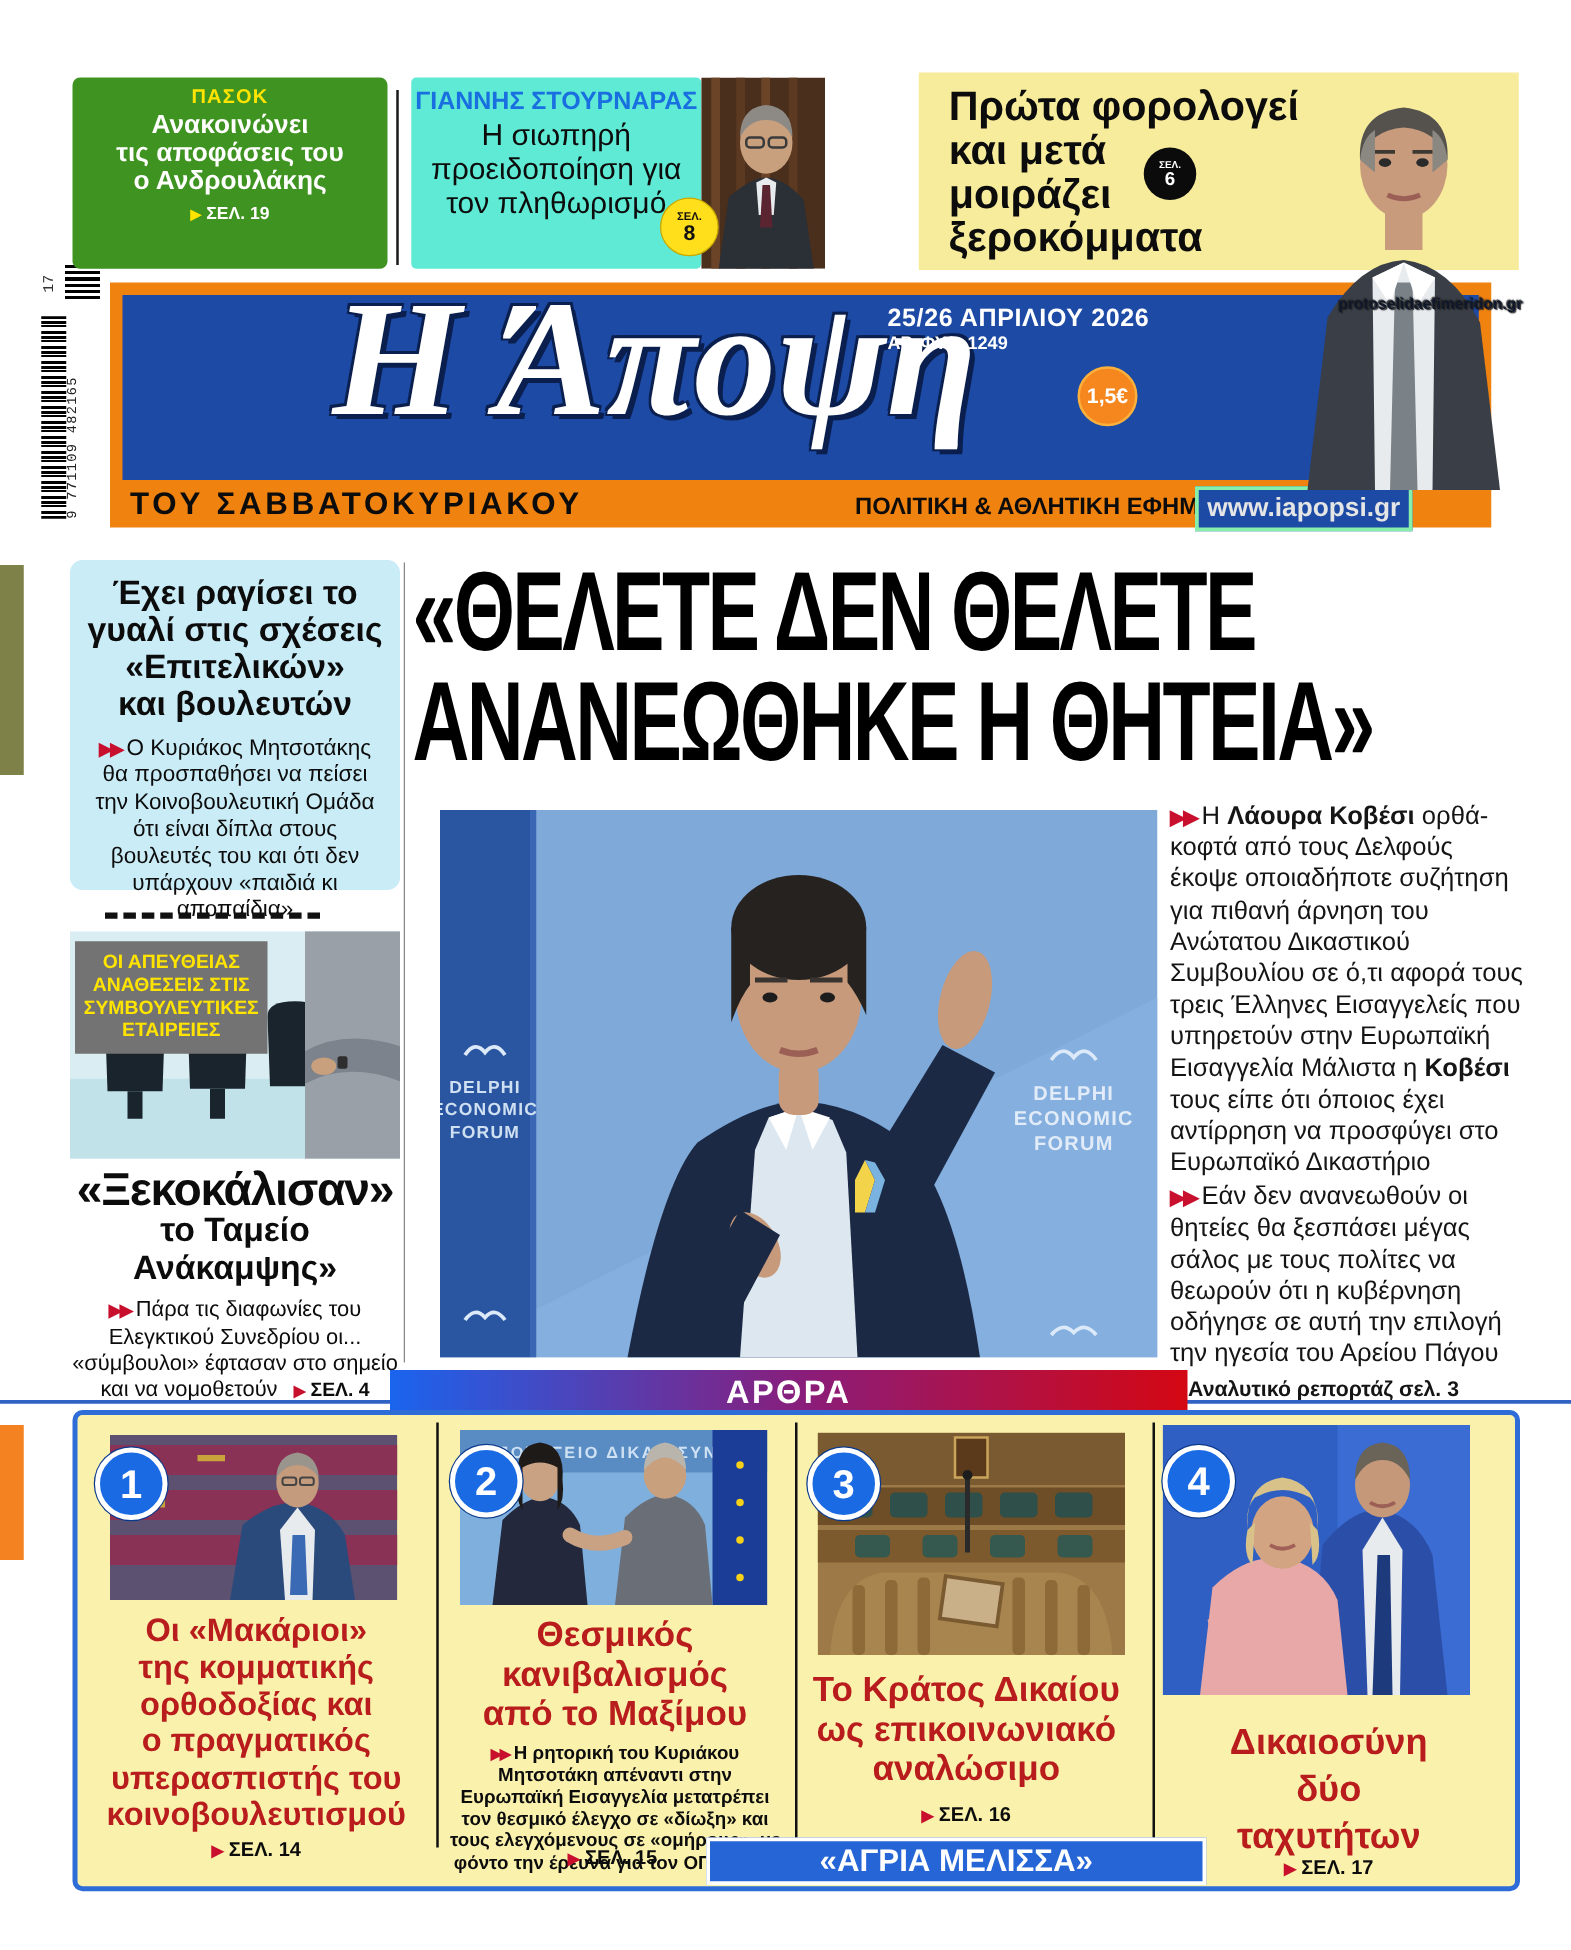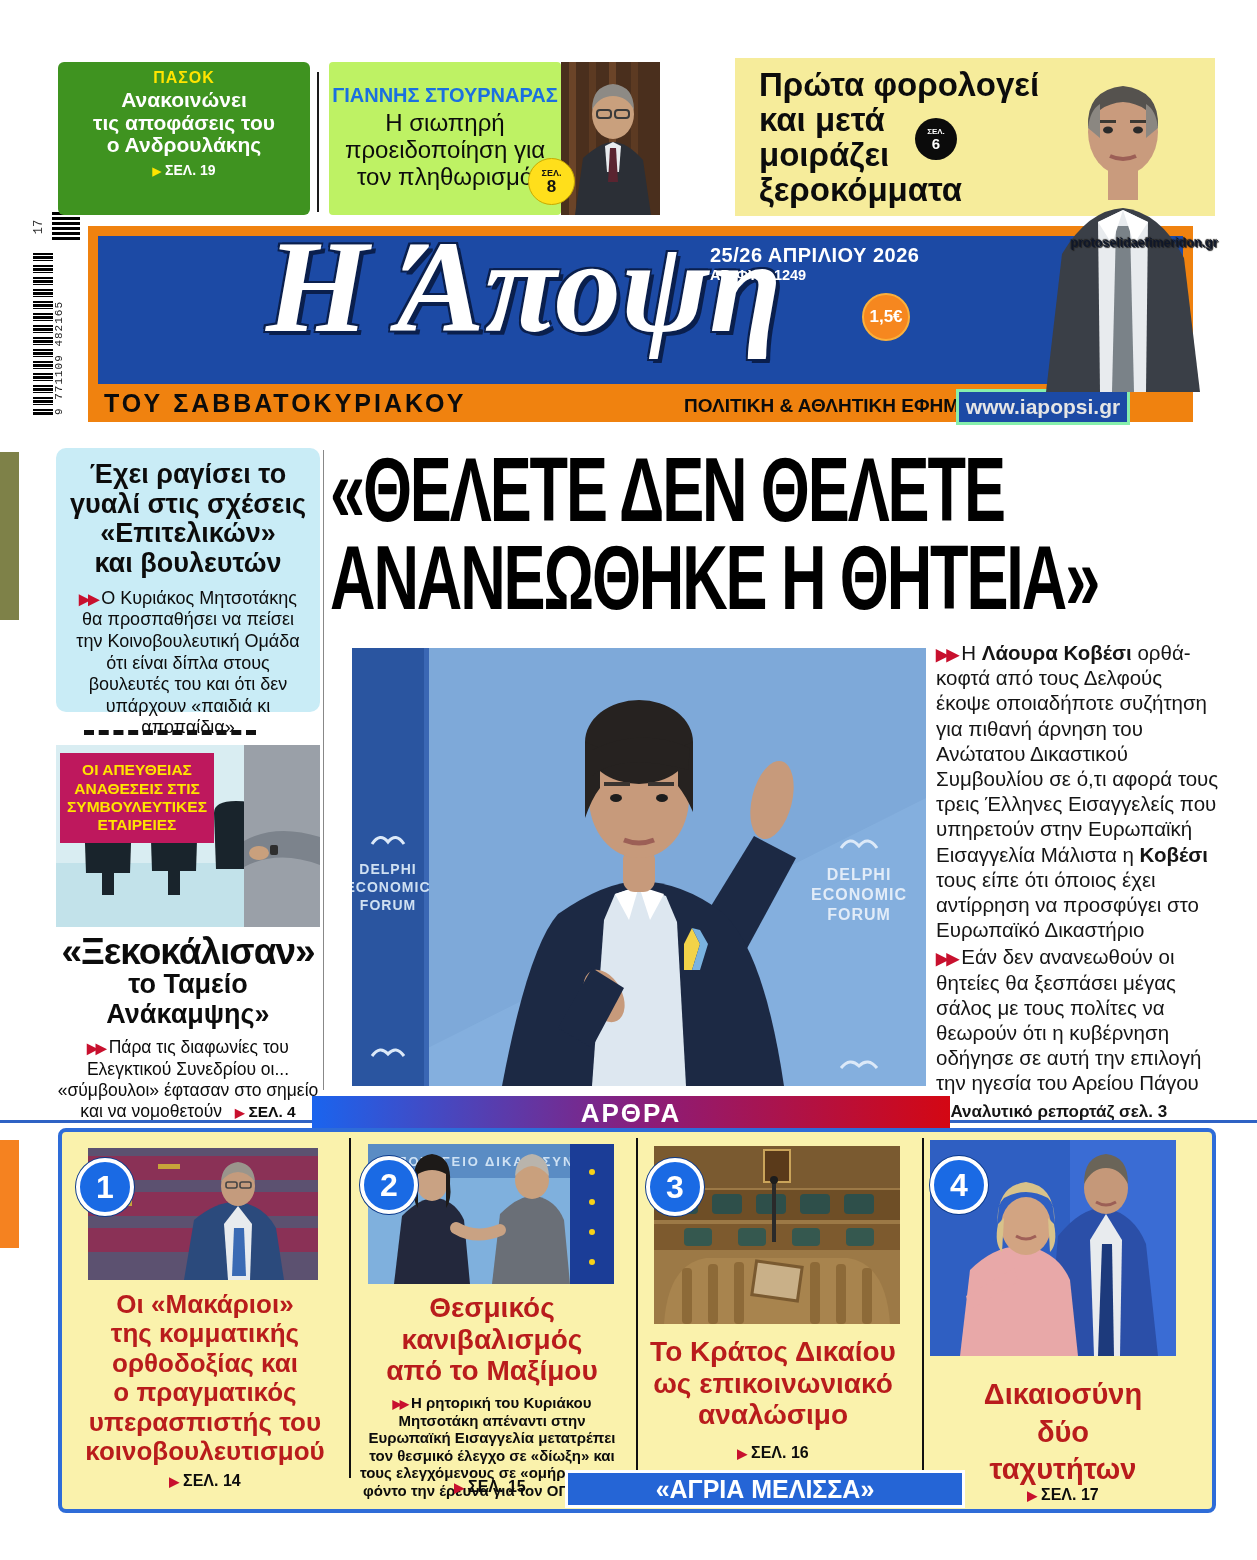--- a/index.html
+++ b/index.html
@@ -11,21 +11,21 @@
   .mk{color:#c8102e;font-weight:700;letter-spacing:-2px;margin-right:4px;font-size:0.8em;}
   .tri{color:#c8102e;font-size:0.8em;margin-right:4px;}
 
   
   .green-box{left:58px;top:62px;width:252px;height:153px;background:#3f9320;border-radius:6px;color:#fff;text-align:center;padding-top:7px;box-sizing:border-box;}
   .green-kicker{color:#ffe400;font-weight:800;font-size:16px;letter-spacing:1px;}
   .green-title{font-weight:800;font-size:21px;line-height:1.08;margin-top:2px;}
   .green-page{font-weight:800;font-size:14px;margin-top:5px;}
   .green-page .tri{color:#ffe400;}
   .top-divider{left:317px;top:72px;width:2px;height:140px;background:#1a1a1a;}
-  .cyan-box{left:329px;top:62px;width:232px;height:153px;background:#bef264;border-radius:4px;text-align:center;padding-top:22px;box-sizing:border-box;}
+  .cyan-box{left:329px;top:62px;width:232px;height:153px;background:#5eead4;border-radius:4px;text-align:center;padding-top:8px;box-sizing:border-box;}
   .cyan-kicker{color:#1a6fe0;font-weight:800;font-size:20px;}
   .cyan-title{font-size:24px;line-height:1.12;color:#0c0c0c;margin-top:3px;font-weight:500;}
   .sel-circle{border-radius:50%;display:flex;flex-direction:column;align-items:center;justify-content:center;line-height:1;}
   .sel8{left:528px;top:158px;width:45px;height:45px;background:#ffdf1b;color:#111;border:1px solid #c9a900;}
   .sel8 .l1{font-size:9px;font-weight:800;}
   .sel8 .l2{font-size:17px;font-weight:800;}
   .tax-box{left:735px;top:58px;width:480px;height:158px;background:#f6ec9b;}
   .tax-title{position:absolute;left:24px;top:10px;width:300px;font-size:33px;font-weight:800;line-height:1.06;color:#0c0c0c;}
   .sel6{left:915px;top:118px;width:42px;height:42px;background:#0b0b0b;color:#fff;}
   .sel6 .l1{font-size:8px;font-weight:800;}
@@ -61,21 +61,21 @@
   .orange-strip{left:0;top:1140px;width:19px;height:108px;background:#f58220;}
 
   
   .relations-box{left:56px;top:448px;width:264px;height:264px;background:#c9ecf6;border-radius:10px;text-align:center;padding-top:12px;box-sizing:border-box;}
   .relations-title{font-size:27px;font-weight:800;line-height:1.1;color:#0c0c0c;}
   .relations-body{margin:9px 12px 0 12px;font-size:18px;line-height:1.2;color:#0c0c0c;}
   .pageref{font-weight:800;font-size:16px;color:#0c0c0c;margin-top:7px;}
   .vrule{left:323px;top:450px;width:1px;height:640px;background:#888;}
   .dashes{left:84px;top:730px;width:172px;border-top:5px dashed #111;}
   .assign-photo{left:56px;top:745px;width:264px;height:182px;}
-  .assign-label{left:60px;top:753px;width:154px;height:90px;background:#be185d;color:#ffe400;font-weight:800;
+  .assign-label{left:60px;top:753px;width:154px;height:90px;background:#737373;color:#ffe400;font-weight:800;
                 font-size:15.5px;line-height:1.18;display:flex;align-items:center;justify-content:center;text-align:center;}
   .recovery{left:46px;top:933px;width:284px;text-align:center;}
   .recovery-t1{font-size:37px;font-weight:900;letter-spacing:-1px;color:#0c0c0c;line-height:1;}
   .recovery-t2{font-size:27px;font-weight:900;color:#0c0c0c;line-height:1.1;}
   .recovery-body{margin:8px 6px 0 6px;font-size:17.5px;line-height:1.22;color:#0c0c0c;}
   .recovery-body .inlineref{font-weight:800;font-size:15.5px;margin-left:8px;}
 
   
   .headline{left:330px;top:446px;width:600px;color:#000;}
   .headline div{font-weight:900;font-size:90px;line-height:0.98;letter-spacing:-3px;white-space:nowrap;

